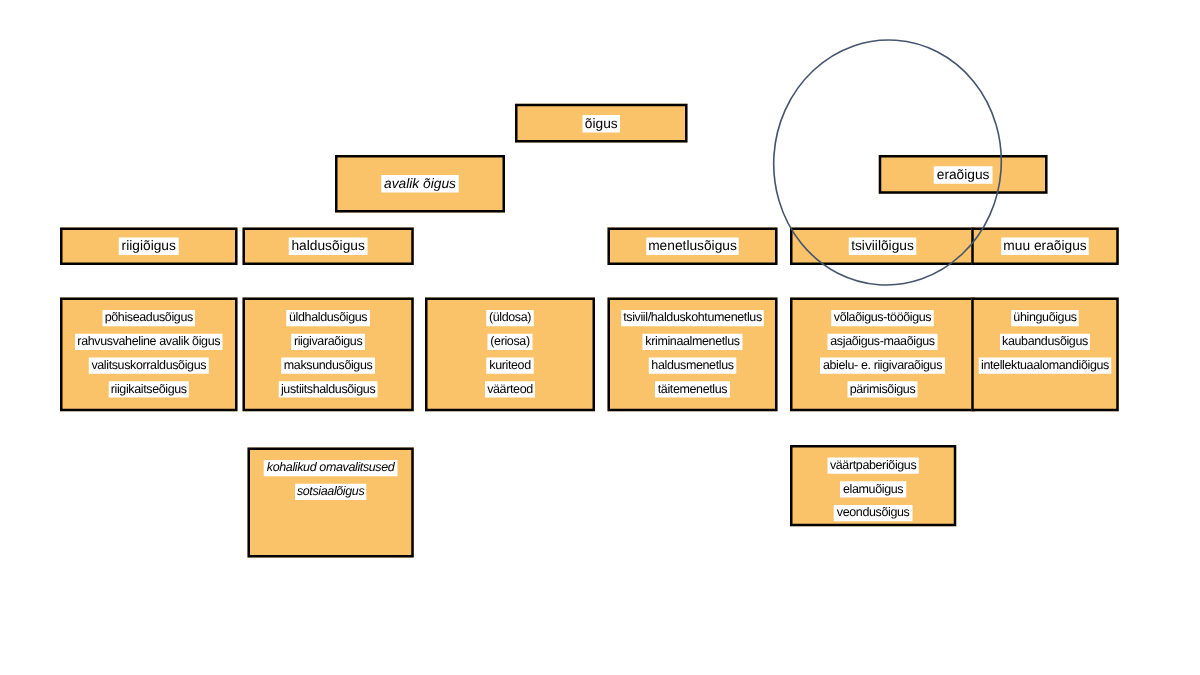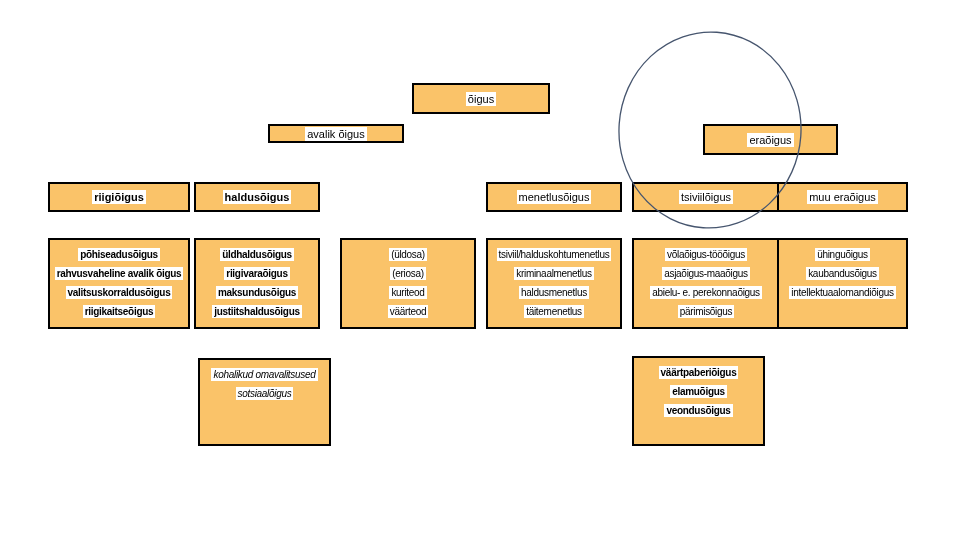--- a/index.html
+++ b/index.html
@@ -28,32 +28,32 @@
   .multi {
     padding-top: 5px;
     font-size: 10px;
     letter-spacing: -0.3px;
   }
   .multi .line { line-height: 19px; white-space: nowrap; }
   .hl { background: #ffffff; padding: 1px 2px; }
 
   
   .r1 { left: 412px; top: 67px;  width: 138px; height: 31px; margin-top: 16px; }
-  .r2a{ left: 268px; top: 124px; width: 136px; height: 19px; }
+  .r2a{ left: 268px; top: 124px; width: 136px; height: 46px; font-style: italic; }
   .r2b{ left: 703px; top: 124px; width: 135px; height: 31px; justify-content: center; }
   .r3 { top: 182px; height: 30px; }
   .r4 { top: 238px; height: 91px; }
-  .c1 { left: 48px;  width: 142px; font-weight: bold; }
-  .c2 { left: 194px; width: 126px; font-weight: bold; }
+  .c1 { left: 48px;  width: 142px; }
+  .c2 { left: 194px; width: 137px; }
   .c3 { left: 340px; width: 136px; }
   .c4 { left: 486px; width: 136px; }
   .c5 { left: 632px; width: 148px; align-items: center; }
-  .c6 { left: 777px; width: 131px; }
+  .c6 { left: 777px; width: 118px; }
   .r5a{ left: 198px; top: 358px; width: 133px; height: 88px; font-style: italic; }
-  .r5b{ left: 632px; top: 356px; width: 133px; height: 90px; font-weight: bold; }
+  .r5b{ left: 632px; top: 356px; width: 133px; height: 65px; }
 
   .annotation-layer {
     position: absolute;
     left: 0; top: 0;
     width: 960px; height: 540px;
     pointer-events: none;
   }
 </style>
 </head>
 <body>
@@ -107,21 +107,21 @@
   </div>
   <div class="box multi r4 c4">
     <div class="line"><span class="hl">tsiviil/halduskohtumenetlus</span></div>
     <div class="line"><span class="hl">kriminaalmenetlus</span></div>
     <div class="line"><span class="hl">haldusmenetlus</span></div>
     <div class="line"><span class="hl">täitemenetlus</span></div>
   </div>
   <div class="box multi r4 c5">
     <div class="line"><span class="hl">võlaõigus-tööõigus</span></div>
     <div class="line"><span class="hl">asjaõigus-maaõigus</span></div>
-    <div class="line"><span class="hl">abielu- e. perekonnaõigus</span></div>
+    <div class="line"><span class="hl">abielu- e. riigivaraõigus</span></div>
     <div class="line"><span class="hl">pärimisõigus</span></div>
   </div>
   <div class="box multi r4 c6">
     <div class="line"><span class="hl">ühinguõigus</span></div>
     <div class="line"><span class="hl">kaubandusõigus</span></div>
     <div class="line"><span class="hl">intellektuaalomandiõigus</span></div>
   </div>
 
   <div class="box multi r5a">
     <div class="line"><span class="hl">kohalikud omavalitsused</span></div>

